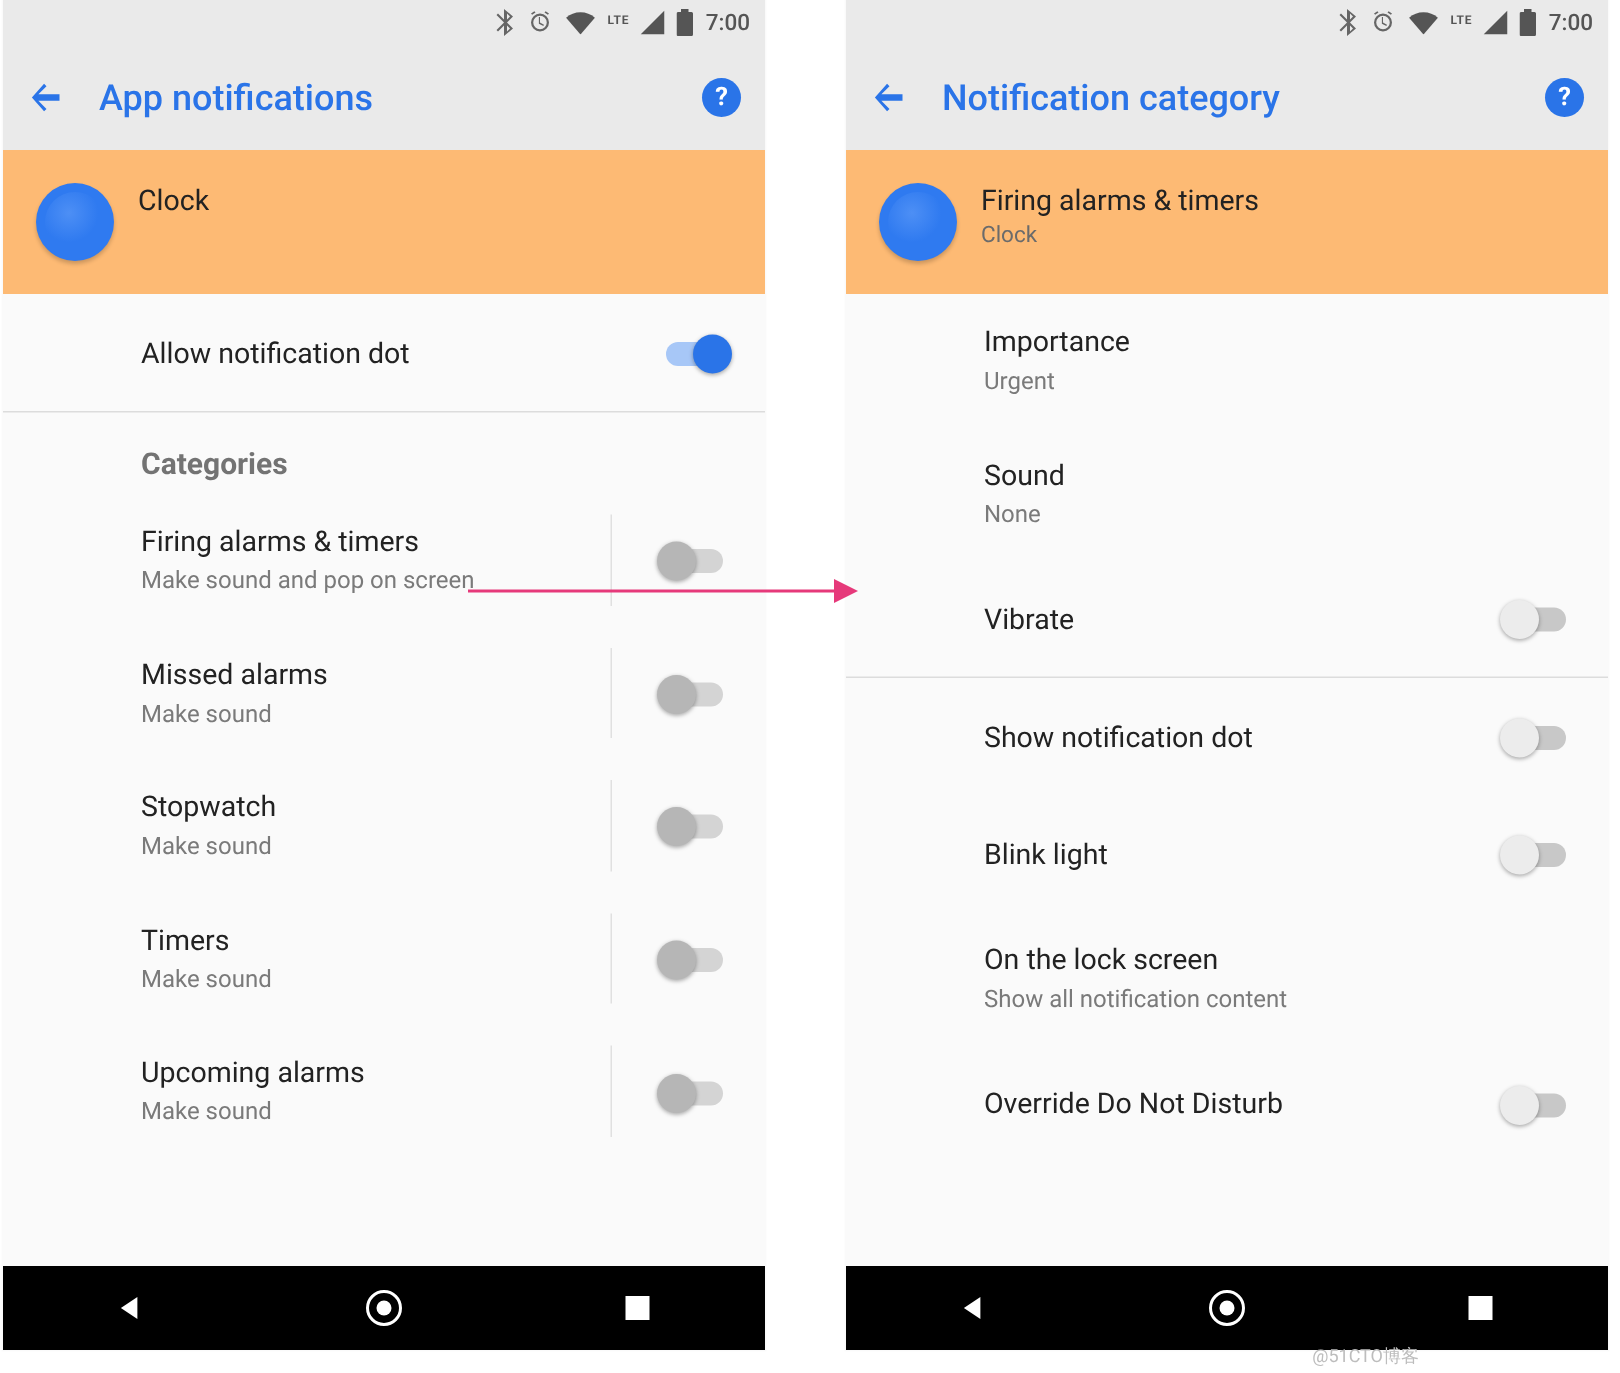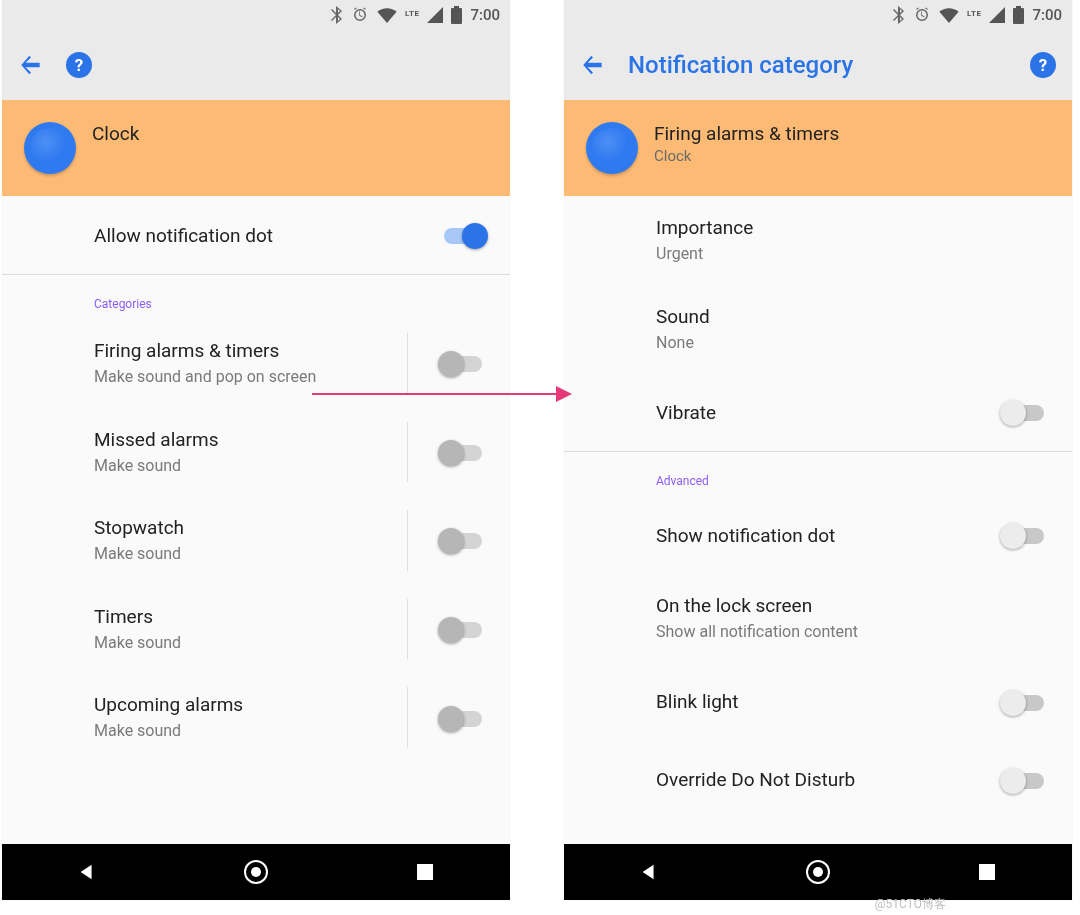--- a/index.html
+++ b/index.html
@@ -72,21 +72,21 @@
   .content { background: #fafafa; }
   .row {
     display: flex;
     align-items: center;
     padding: 20px 0 20px 92px;
     position: relative;
     min-height: 78px;
   }
   .row .labels .p   { font-size: 19px; color: #222; }
   .row .labels .s   { font-size: 16px; color: #7a7a7a; margin-top: 4px; line-height: 1.35; max-width: 300px;}
-  .section-header { padding: 22px 0 8px 92px; color: #8b5cf6; font-size: 12px; font-weight: 400; }
+  .section-header { padding: 22px 0 8px 92px; color: #737373; font-size: 20px; font-weight: 700; }
   .hr-full { height: 1px; background: #dcdcdc; width: 100%; }
   .row.toggle-row::after {
     content:""; position:absolute; right:102px; top:14px; bottom:14px;
     width:1px; background:#e0e0e0;
   }
 
   
   .switch {
     position: absolute; right: 24px;
     width: 46px; height: 28px;
@@ -159,20 +159,21 @@
         </span>
       <span class="clock">7:00</span>
     </div>
 
     <div class="appbar">
       <span class="back-icon">
         <svg width="26" height="26" viewBox="0 0 24 24">
             <path fill="#2a74e8" d="M20 11H7l5-5-1.5-1.5L3 13l7.5 8.5L12 20l-5-5h13z" transform="translate(0 -1)"></path>
           </svg>
       </span>
+      <span class="title">App notifications</span>
       <span class="help">?</span>
     </div>
 
     <div class="app-tile">
       <div class="app-icon">
         <svg viewBox="0 0 52 52">
             <circle cx="26" cy="26" r="3" fill="#fff"></circle>
             <rect x="25" y="10" width="2" height="16" fill="#fff" transform="rotate(25 26 26)"></rect>
             <rect x="25" y="26" width="2" height="12" fill="#cfe0fb" transform="rotate(-60 26 26)"></rect>
           </svg>
@@ -340,45 +341,44 @@
         <div class="labels">
             <div class="p">Vibrate</div>
           </div>
         <div class="switch">
             <div class="track"></div>
             <div class="thumb"></div>
           </div>
       </div>
 
       <div class="hr-full"></div>
-      <div class="section-header">Advanced</div>
 
       <div class="row">
         <div class="labels">
             <div class="p">Show notification dot</div>
+          </div>
+        <div class="switch">
+            <div class="track"></div>
+            <div class="thumb"></div>
+          </div>
+      </div>
+      <div class="row">
+        <div class="labels">
+            <div class="p">Blink light</div>
           </div>
         <div class="switch">
             <div class="track"></div>
             <div class="thumb"></div>
           </div>
       </div>
       <div class="row">
         <div class="labels">
           <div class="p">On the lock screen</div>
           <div class="s">Show all notification content</div>
         </div>
-      </div>
-      <div class="row">
-        <div class="labels">
-            <div class="p">Blink light</div>
-          </div>
-        <div class="switch">
-            <div class="track"></div>
-            <div class="thumb"></div>
-          </div>
       </div>
       <div class="row">
         <div class="labels">
           <div class="p">Override Do Not Disturb</div>
         </div>
         <div class="switch">
             <div class="track"></div>
             <div class="thumb"></div>
           </div>
       </div>

